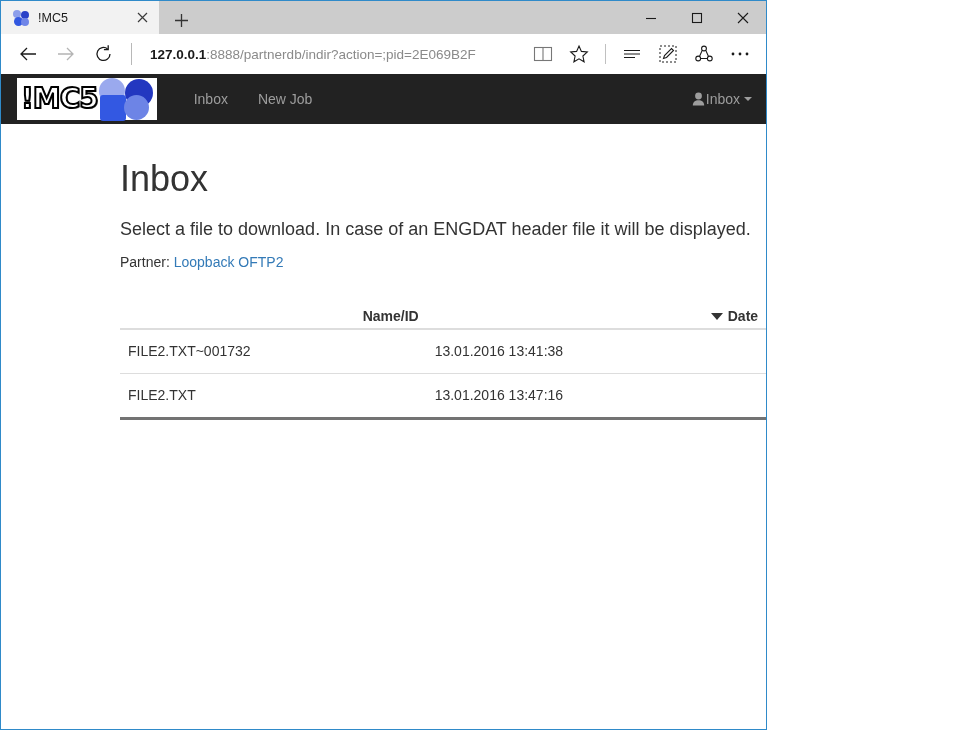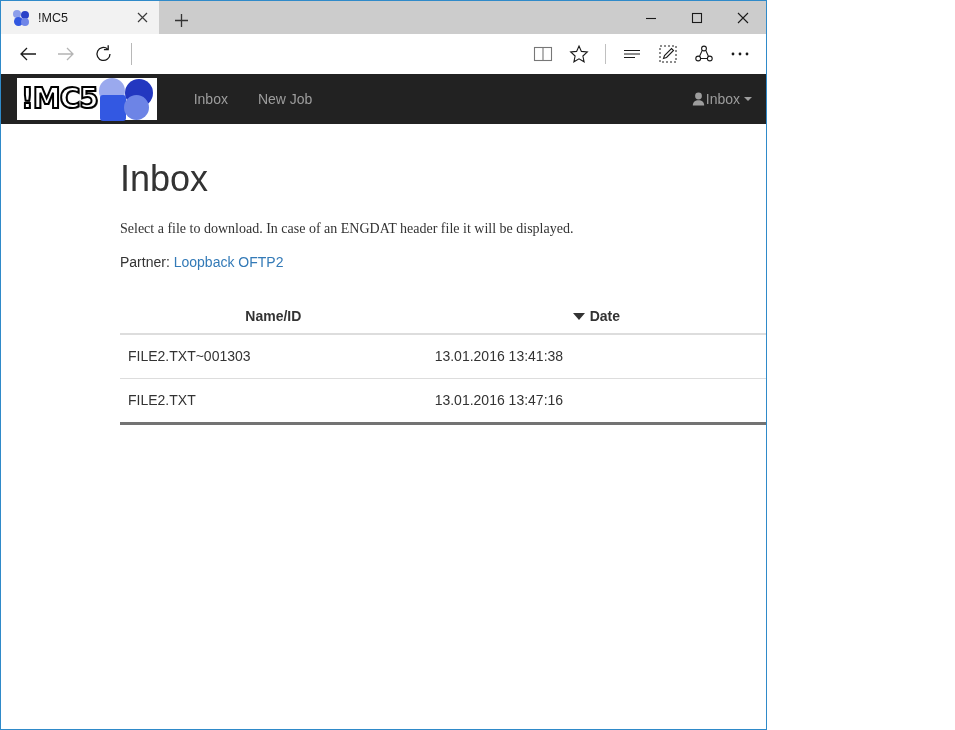--- a/index.html
+++ b/index.html
@@ -253,25 +253,24 @@
     box-sizing: border-box;
   }
   h1.page-title {
     font-size: 36px;
     font-weight: normal;
     color: #333333;
     margin: 0 0 19px 0;
     line-height: 42px;
   }
   p.lead {
-    font-size: 14px;
+    font-size: 18px;
     color: #333333;
     margin: 0 0 13px 0;
     line-height: 20px;
-    font-family: Liberation Serif, serif;
   }
   p.partner {
     font-size: 14px;
     color: #333333;
     margin: 0 0 28px 0;
     line-height: 20px;
   }
   a.partner-link {
     color: #337ab7;
     text-decoration: none;
@@ -283,23 +282,23 @@
     margin: 0 0 20px 0;
     line-height: 33px;
   }
   table.files {
     width: 722px;
     border-collapse: collapse;
     font-size: 14px;
     color: #333333;
   }
   table.files th {
-    text-align: center;
+    text-align: right;
     font-weight: bold;
-    padding: 8px 8px 9px 8px;
+    padding: 8px 8px 4px 8px;
     border-bottom: 2px solid #dddddd;
     vertical-align: bottom;
     white-space: nowrap;
   }
   table.files td {
     padding: 12px 8px 13px 8px;
     border-top: 1px solid #dddddd;
     vertical-align: middle;
   }
   table.files tbody tr:last-child td {
@@ -386,20 +385,21 @@
     </div>
     <div class="navbtn">
       <svg width="20" height="20" viewBox="0 0 20 20">
         <path d="M16,10 A6.5,6.5 0 1 1 13.6,4.9" stroke="#1a1a1a" stroke-width="1.3" fill="none"></path>
         <path d="M14.2,1.2 L14.2,5.6 L9.9,5.6" stroke="#1a1a1a" stroke-width="1.3" fill="none"></path>
       </svg>
     </div>
 
     <div class="addrwrap">
       <span class="addr-sep"></span>
+      <span class="url"><span class="host">127.0.0.1</span><span class="rest">:8888/partnerdb/indir?action=;pid=2E069B2F</span></span>
     </div>
 
     <div class="tb-icons">
       <div class="tbi">
         <svg width="20" height="18" viewBox="0 0 20 18">
           <rect x="1.5" y="2.5" width="17" height="13" stroke="#777" stroke-width="1.1" fill="none"></rect>
           <path d="M10,2.5 L10,15.5" stroke="#777" stroke-width="1.1"></path>
         </svg>
       </div>
       <div class="tbi">
@@ -479,21 +479,21 @@
       <table class="files">
         <thead>
           <tr>
             <th class="col-name">Name/ID</th>
             <th class="col-date"><span class="sort-caret"></span><span>Date</span></th>
             <th class="col-actions"></th>
           </tr>
         </thead>
         <tbody>
           <tr>
-            <td class="col-name">FILE2.TXT~001303</td>
+            <td class="col-name">FILE2.TXT~001732</td>
             <td class="col-date">13.01.2016 13:41:38</td>
             <td class="col-actions">
               <span class="act">
                 <svg width="17" height="17" viewBox="0 0 17 17">
                   <circle cx="8.5" cy="8.5" r="7.3" stroke="#333" stroke-width="1.3" fill="none"></circle>
                   <path d="M8.5,3.6 L8.5,11.4 M5.3,8.3 L8.5,11.6 L11.7,8.3" stroke="#333" stroke-width="1.4" fill="none"></path>
                 </svg>
               </span>
               <span class="act">
                 <svg width="15" height="15" viewBox="0 0 15 15">

